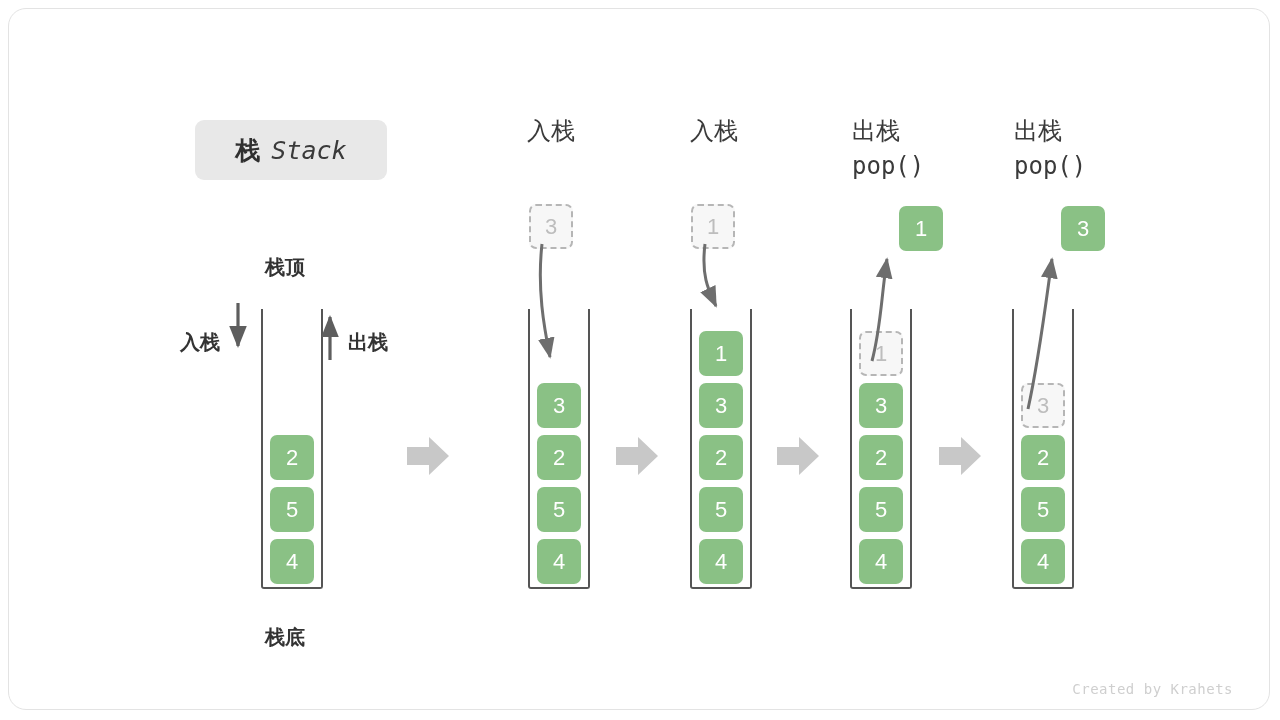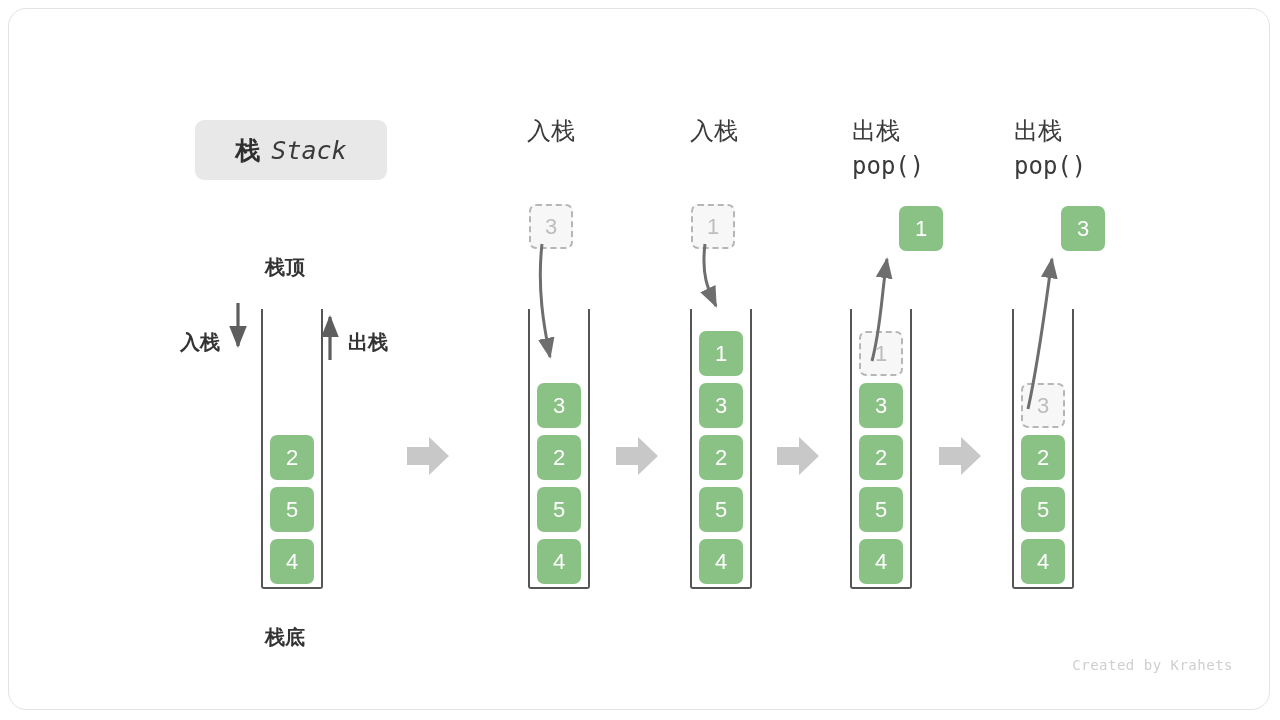--- a/index.html
+++ b/index.html
@@ -57,21 +57,21 @@
   }
   .cell.float{background:#8ac185;color:#ffffff;}
 
   
   .lbl{
     position:absolute;font-family:"Liberation Sans",sans-serif;
     font-weight:bold;font-size:20px;color:#333;white-space:nowrap;text-align:center;
   }
 
   #credit{
-    position:absolute;right:36px;bottom:36px;
+    position:absolute;right:36px;bottom:12px;
     font-family:"DejaVu Sans Mono",monospace;font-size:14px;color:#cfcfcf;
     letter-spacing:0.5px;
   }
 
   svg.ov{position:absolute;left:0;top:0;width:1262px;height:702px;pointer-events:none;}
 </style>
 </head>
 <body>
 
 <div id="card">

